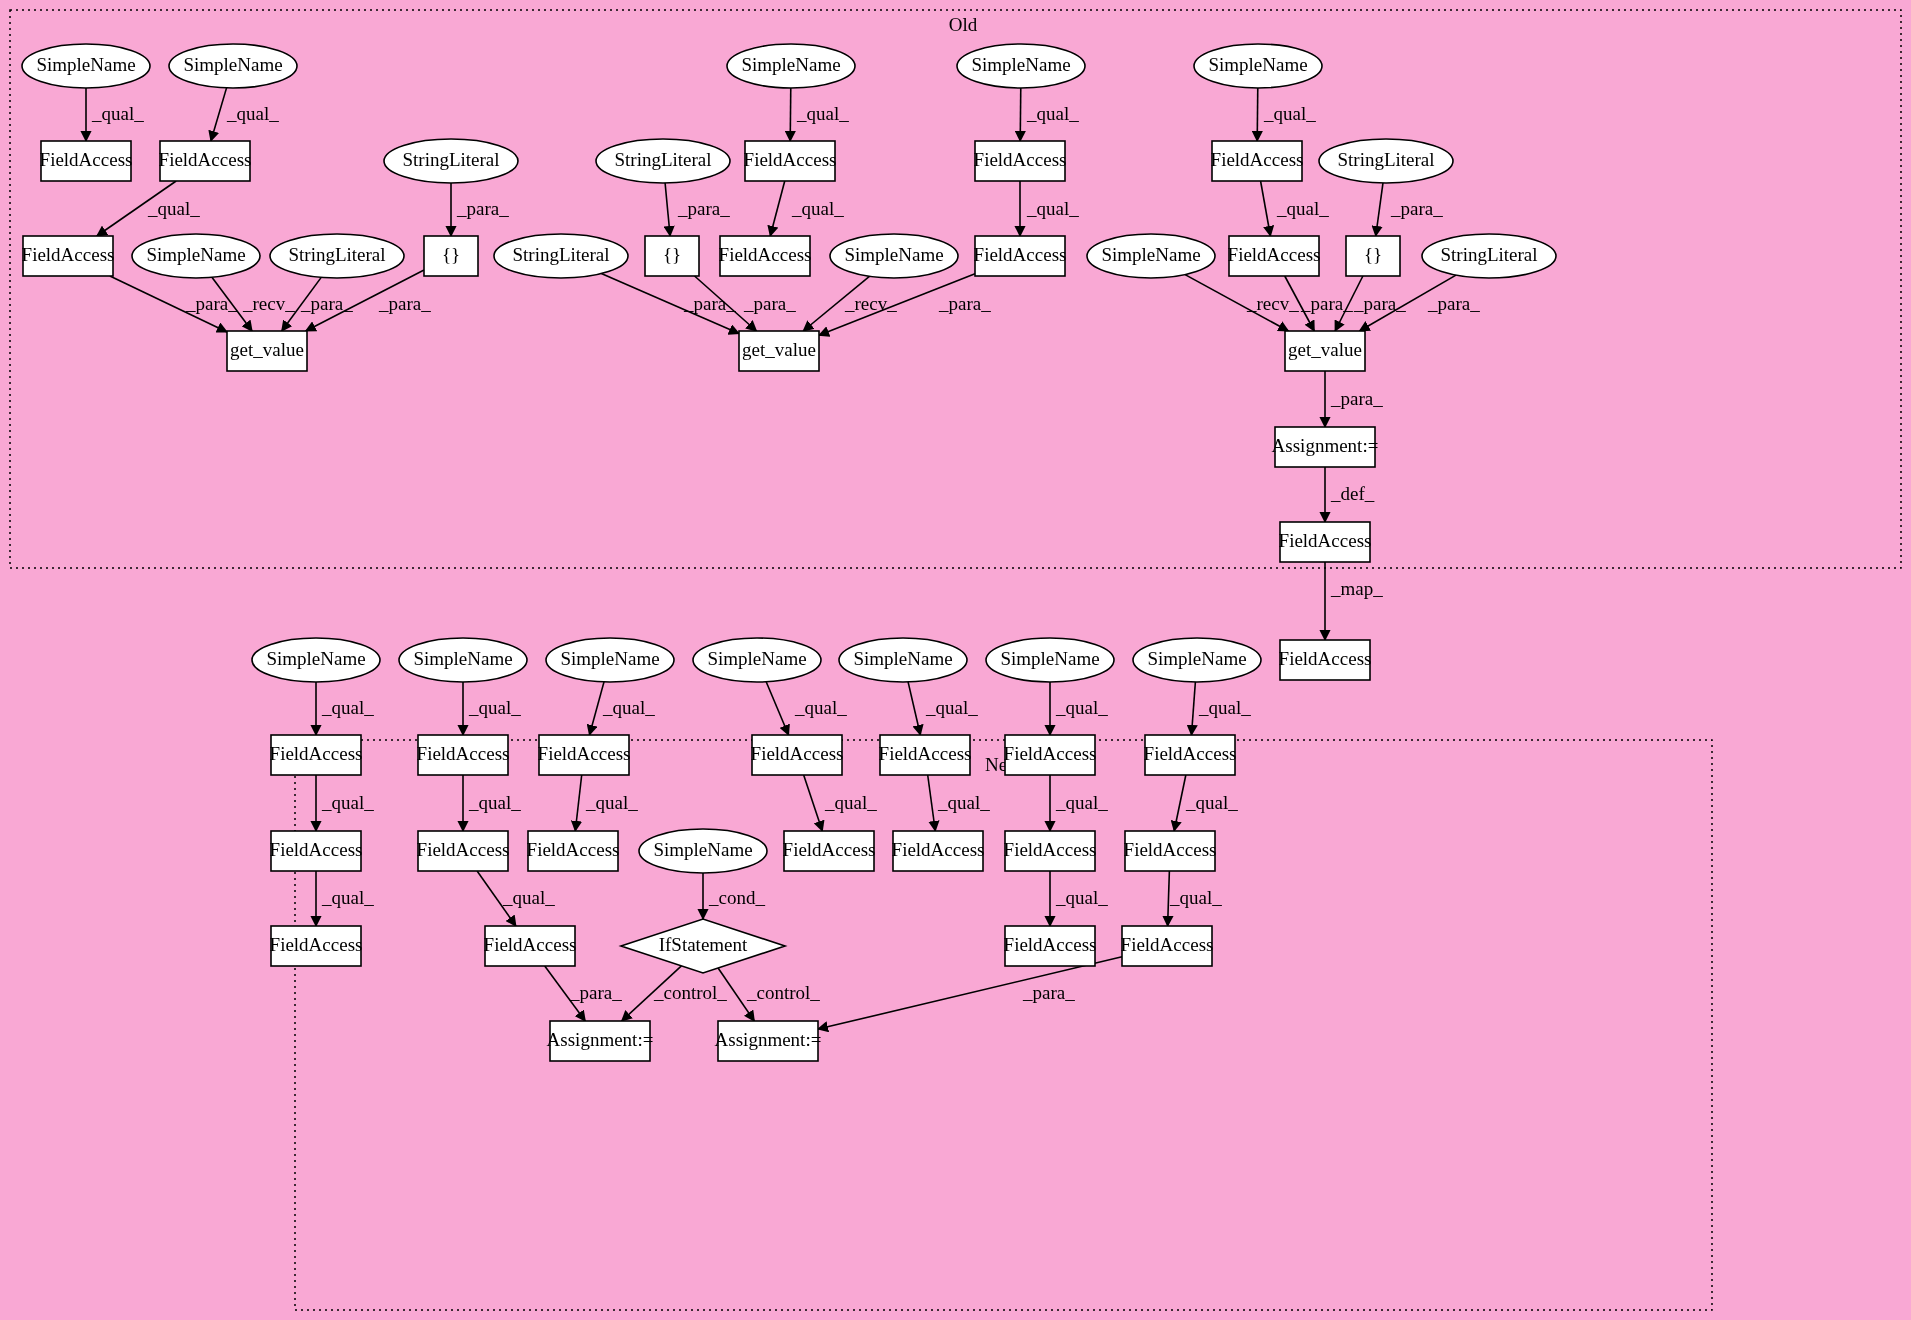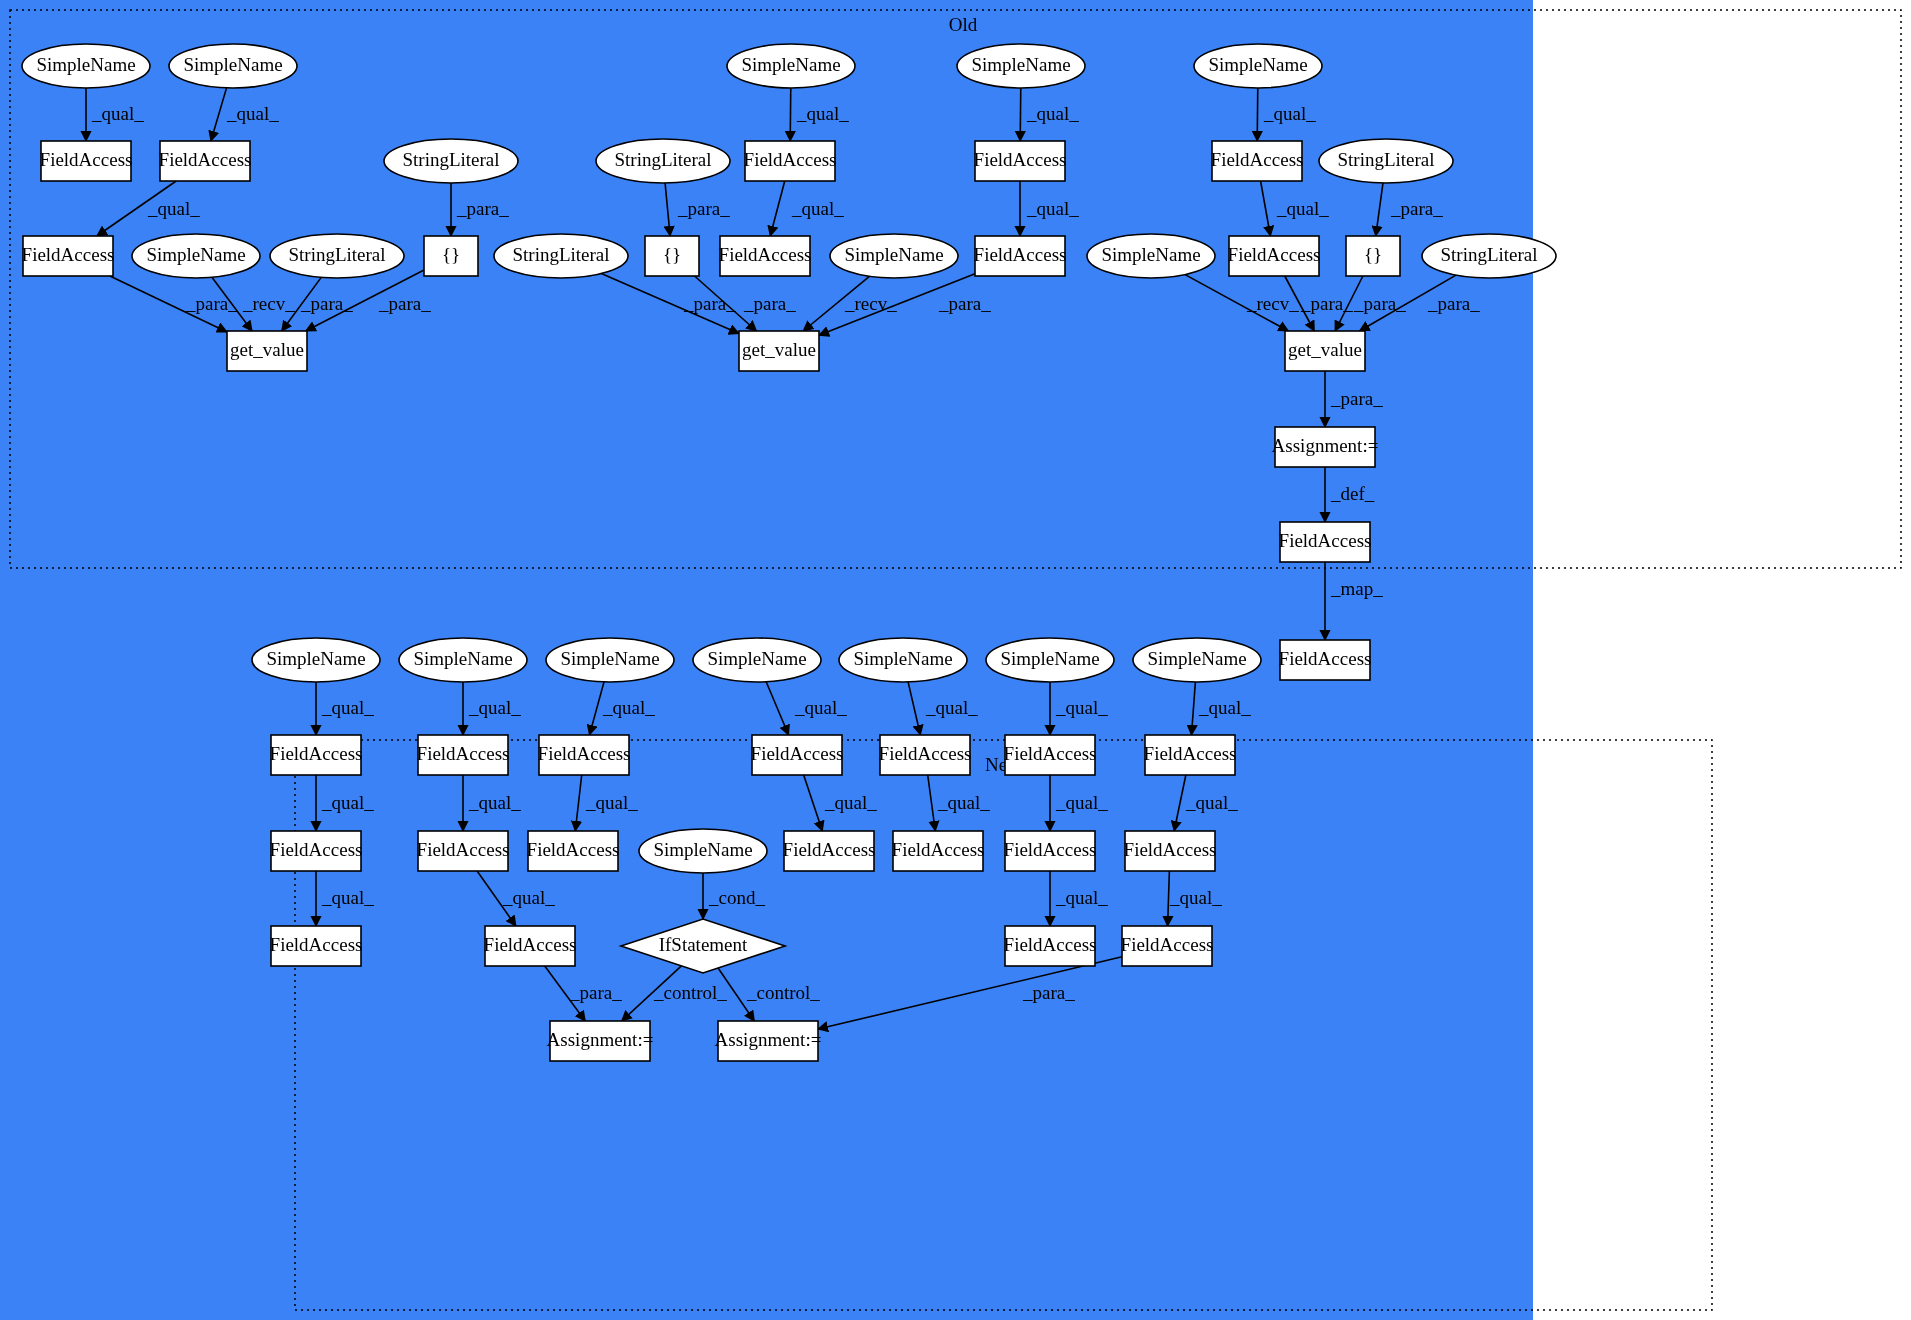--- a/index.html
+++ b/index.html
@@ -2,23 +2,23 @@
 <html><head>
 <meta charset="utf-8">
 <style>
   html, body {
     margin: 0;
     padding: 0;
     background: #ffffff;
   }
   #canvas-wrap {
     position: relative;
-    width: 1533px;
+    width: 1911px;
     height: 1320px;
-    background: #3b82f6;
+    background: #f9a8d4;
     font-family: "Liberation Serif", "DejaVu Serif", serif;
     text-decoration: underline;
   }
   svg#graph {
     display: block;
     width: 1911px;
     height: 1320px;
   }
   .node-shape {
     fill: #ffffff;

